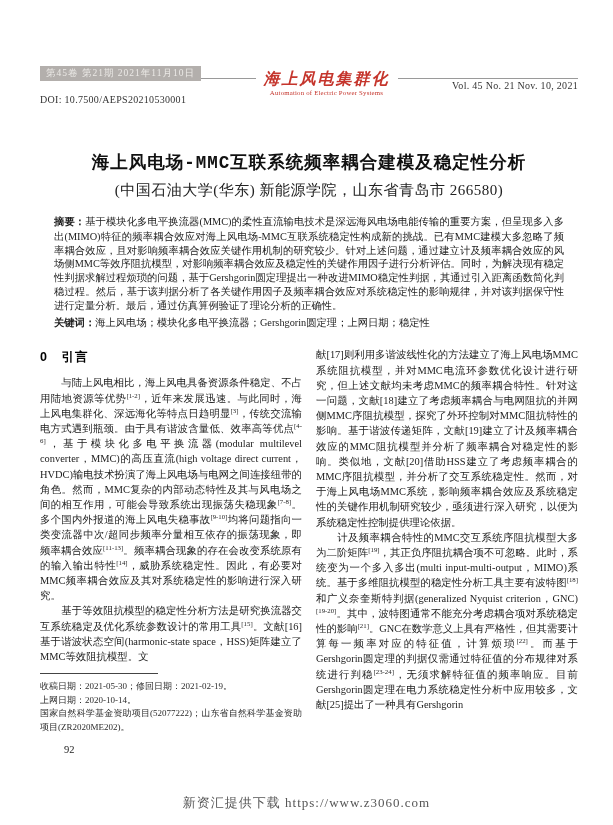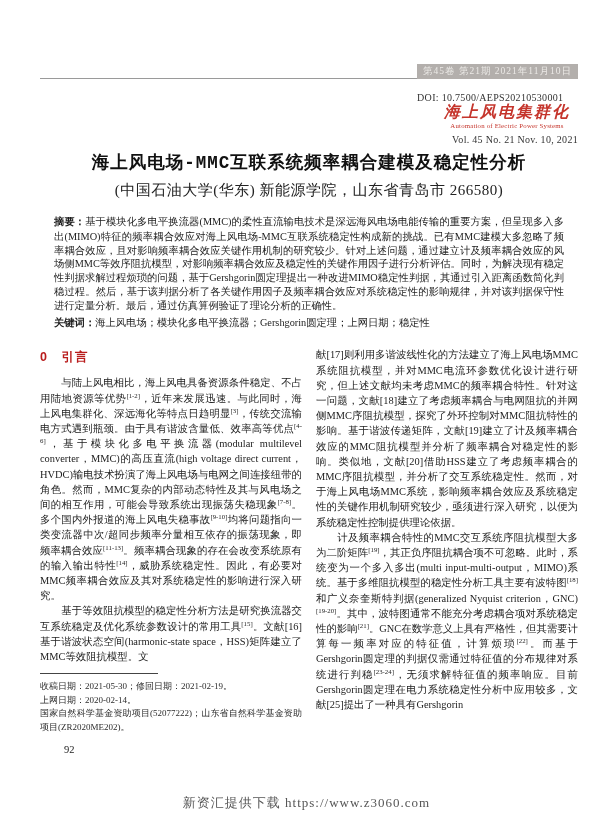--- a/index.html
+++ b/index.html
@@ -16,21 +16,21 @@
     width:613px;height:825px;
     margin:0 auto;
     background:#ffffff;
     overflow:hidden;
     font-family:"Liberation Serif", serif;
     color:var(--ink);
   }
   .content{padding:60px 35px 0 40px;}
 
   
-  .header{position:relative;display:flex;justify-content:space-between;align-items:flex-end;height:46px;flex-direction:column;}
+  .header{position:relative;display:flex;justify-content:space-between;align-items:center;height:46px;}
   .header-rule{position:absolute;left:0;right:0;top:18px;border-top:1px solid #9a9a9a;}
   .header-left{position:relative;z-index:2;}
   .issue-badge{
     display:inline-block;background:var(--badge-bg);color:var(--badge-text);
     font-size:9.5px;line-height:13px;padding:1px 6px;letter-spacing:1px;
   }
   .doi{font-size:10px;color:#333;margin-top:13px;letter-spacing:0.3px;}
   .header-center{
     position:relative;z-index:2;background:#ffffff;padding:0 8px;text-align:center;margin-top:0px;
   }
@@ -53,21 +53,21 @@
   
   .abstract{margin:15px 14px 0 14px;font-size:10.3px;line-height:13.8px;text-align:justify;color:#1d1d1d;}
   .abstract b, .kw b{font-family:Liberation Mono, monospace;font-weight:bold;font-size:10.3px;}
   .kw{margin:3px 14px 0 14px;font-size:10.3px;line-height:13.8px;text-align:justify;color:#1d1d1d;}
 
   
   .cols{display:flex;gap:14px;margin-top:17px;}
   .col{width:262px;}
   .sec-heading{
     font-family:"Liberation Sans", sans-serif;
-    font-size:12.5px;font-weight:bold;color:#b91c1c;
+    font-size:12.5px;font-weight:bold;color:#000000;
     margin:2px 0 9px 0;letter-spacing:1px;
   }
   .para{font-size:10.4px;line-height:15.2px;text-align:justify;color:var(--ink);}
   .para.indent{text-indent:2.05em;}
   .para sup{font-size:6.8px;line-height:0;vertical-align:4px;letter-spacing:0;}
 
   
   .footnote{margin-top:9px;}
   .footnote-rule{width:118px;border-top:1px solid #444;margin-bottom:6px;}
   .footnote-line{font-size:9px;line-height:13.5px;color:#2c2c2c;text-align:justify;}
@@ -105,21 +105,21 @@
     <div class="kw"><b>关键词：</b><span>海上风电场；模块化多电平换流器；Gershgorin圆定理；上网日期；稳定性</span></div>
 
     <div class="cols">
       <div class="col">
         <div class="sec-heading">0　引言</div>
         <p class="para indent"><span>与陆上风电相比，海上风电具备资源条件稳定、不占用陆地资源等优势</span><sup>[1-2]</sup><span>，近年来发展迅速。与此同时，海上风电集群化、深远海化等特点日趋明显</span><sup>[3]</sup><span>，传统交流输电方式遇到瓶颈。由于具有谐波含量低、效率高等优点</span><sup>[4-6]</sup><span>，基于模块化多电平换流器(modular multilevel converter，MMC)的高压直流(high voltage direct current，HVDC)输电技术扮演了海上风电场与电网之间连接纽带的角色。然而，MMC复杂的内部动态特性及其与风电场之间的相互作用，可能会导致系统出现振荡失稳现象</span><sup>[7-8]</sup><span>。多个国内外报道的海上风电失稳事故</span><sup>[9-10]</sup><span>均将问题指向一类变流器中次/超同步频率分量相互依存的振荡现象，即频率耦合效应</span><sup>[11-13]</sup><span>。频率耦合现象的存在会改变系统原有的输入输出特性</span><sup>[14]</sup><span>，威胁系统稳定性。因此，有必要对MMC频率耦合效应及其对系统稳定性的影响进行深入研究。</span></p>
         <p class="para indent"><span>基于等效阻抗模型的稳定性分析方法是研究换流器交互系统稳定及优化系统参数设计的常用工具</span><sup>[15]</sup><span>。文献[16]基于谐波状态空间(harmonic-state space，HSS)矩阵建立了MMC等效阻抗模型。文</span></p>
         <div class="footnote">
           <div class="footnote-rule"></div>
           <div class="footnote-line">收稿日期：2021-05-30；修回日期：2021-02-19。</div>
-          <div class="footnote-line">上网日期：2020-02-14。</div>
+          <div class="footnote-line">上网日期：2020-10-14。</div>
           <div class="footnote-line">国家自然科学基金资助项目(52077222)；山东省自然科学基金资助项目(ZR2020ME202)。</div>
         </div>
         <div class="page-num">92</div>
       </div>
       <div class="col">
         <p class="para"><span>献[17]则利用多谐波线性化的方法建立了海上风电场MMC系统阻抗模型，并对MMC电流环参数优化设计进行研究，但上述文献均未考虑MMC的频率耦合特性。针对这一问题，文献[18]建立了考虑频率耦合与电网阻抗的并网侧MMC序阻抗模型，探究了外环控制对MMC阻抗特性的影响。基于谐波传递矩阵，文献[19]建立了计及频率耦合效应的MMC阻抗模型并分析了频率耦合对稳定性的影响。类似地，文献[20]借助HSS建立了考虑频率耦合的MMC序阻抗模型，并分析了交互系统稳定性。然而，对于海上风电场MMC系统，影响频率耦合效应及系统稳定性的关键作用机制研究较少，亟须进行深入研究，以便为系统稳定性控制提供理论依据。</span></p>
         <p class="para indent"><span>计及频率耦合特性的MMC交互系统序阻抗模型大多为二阶矩阵</span><sup>[19]</sup><span>，其正负序阻抗耦合项不可忽略。此时，系统变为一个多入多出(multi input-multi-output，MIMO)系统。基于多维阻抗模型的稳定性分析工具主要有波特图</span><sup>[18]</sup><span>和广义奈奎斯特判据(generalized Nyquist criterion，GNC)</span><sup>[19-20]</sup><span>。其中，波特图通常不能充分考虑耦合项对系统稳定性的影响</span><sup>[21]</sup><span>。GNC在数学意义上具有严格性，但其需要计算每一频率对应的特征值，计算烦琐</span><sup>[22]</sup><span>。而基于Gershgorin圆定理的判据仅需通过特征值的分布规律对系统进行判稳</span><sup>[23-24]</sup><span>，无须求解特征值的频率响应。目前Gershgorin圆定理在电力系统稳定性分析中应用较多，文献[25]提出了一种具有Gershgorin</span></p>
       </div>
     </div>
 

